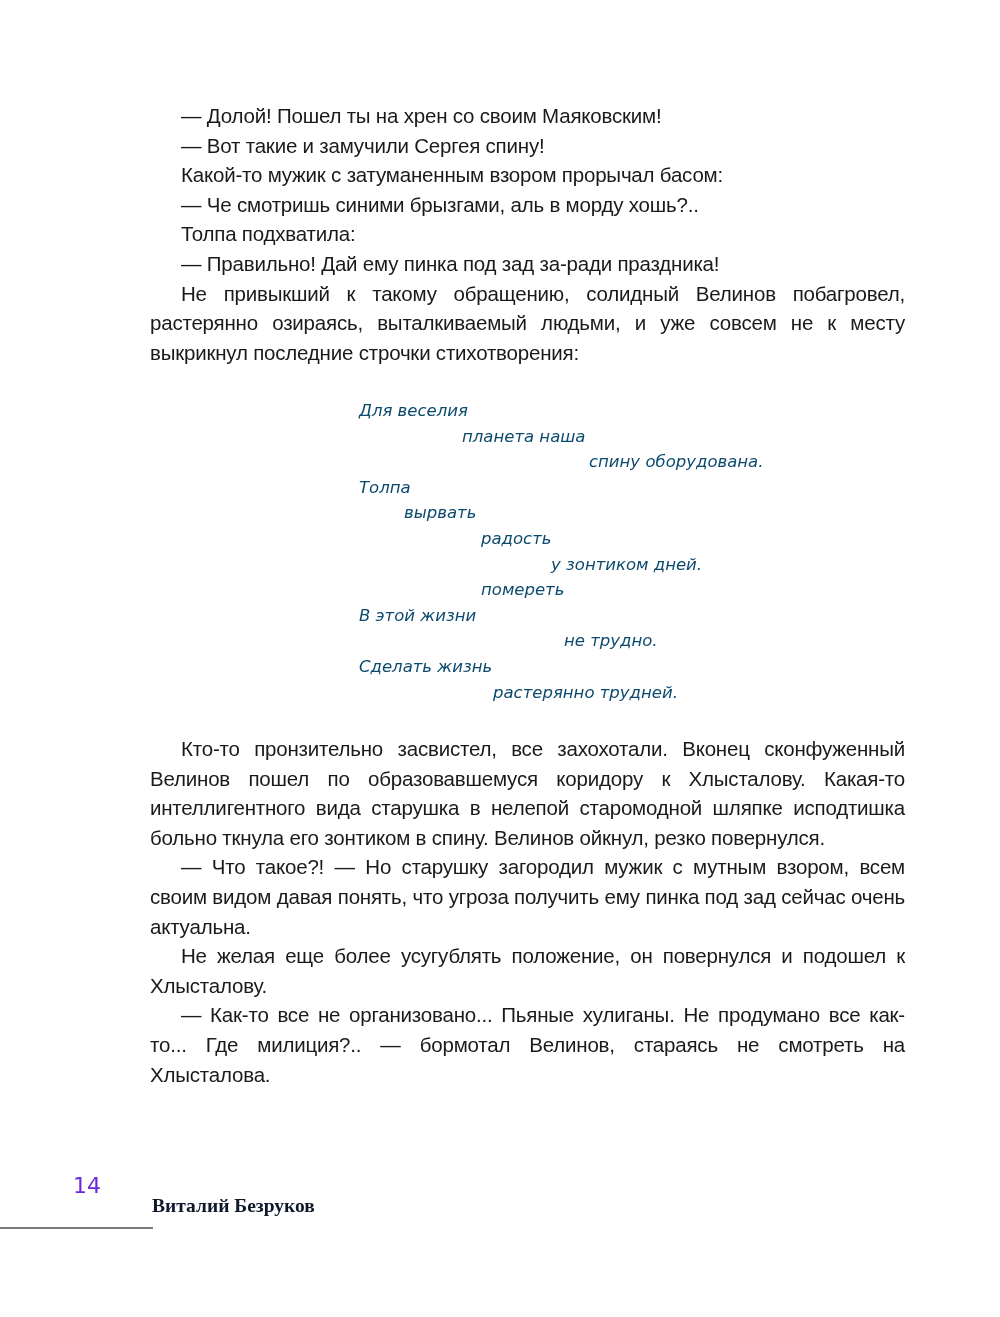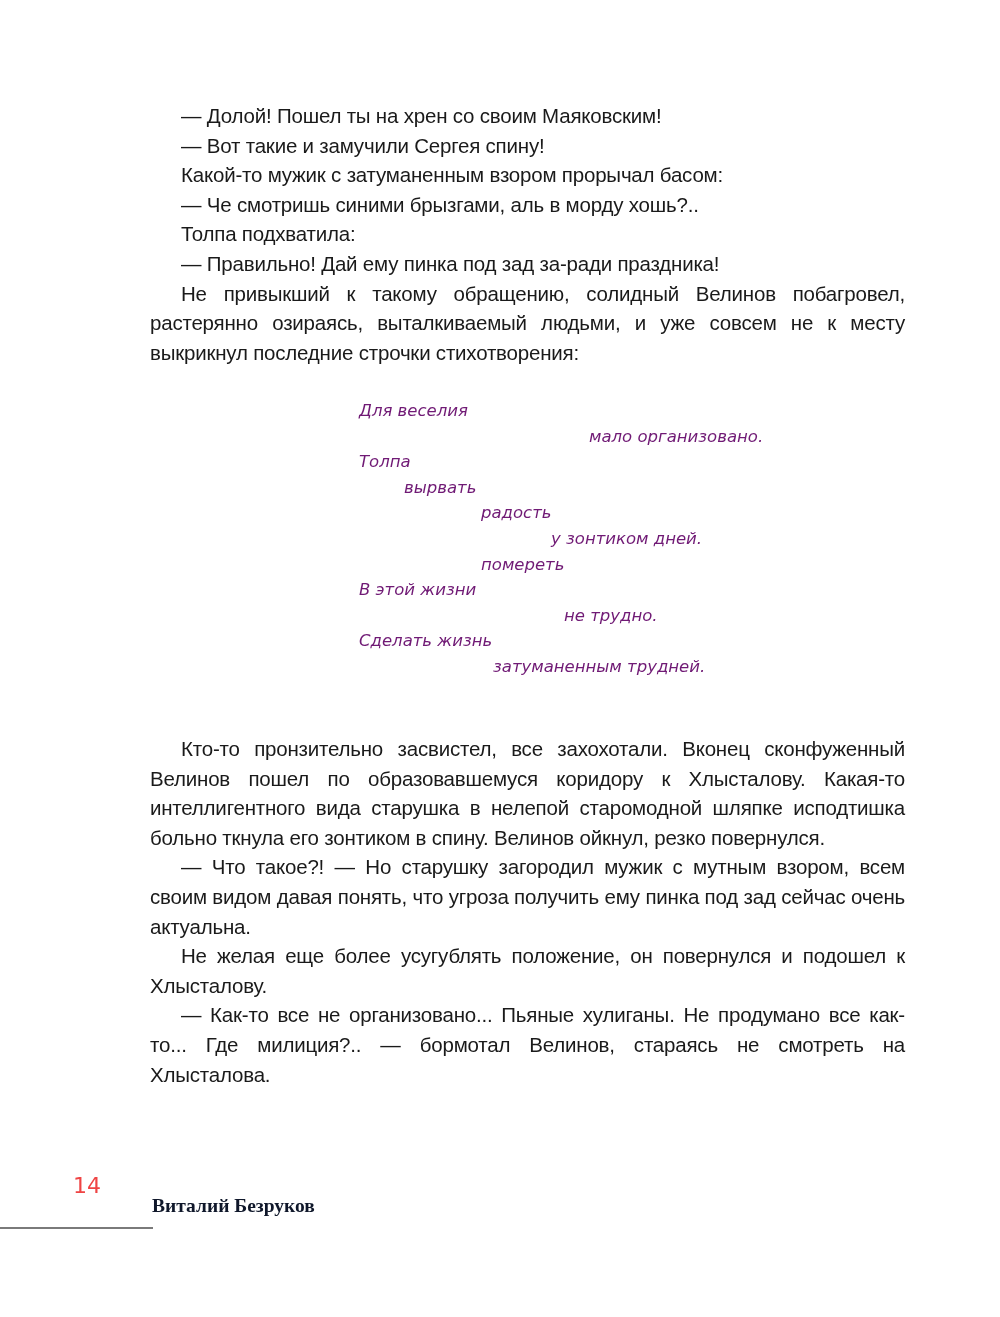--- a/index.html
+++ b/index.html
@@ -11,26 +11,26 @@
     font-size: 20.5px; line-height: 29.6px;
     letter-spacing: -0.2px;
   }
   .col p { margin: 0; text-align: justify; text-indent: 31px; }
   .col p.last-left { text-align-last: left; }
   .top { top: 101px; }
   .bottom { top: 734px; }
   .poem {
     position: absolute; left: 359px; top: 398px; width: 480px;
     font-family: "DejaVu Sans", sans-serif; font-style: italic;
-    font-size: 16.5px; line-height: 25.6px; color: #701a75;
+    font-size: 16.5px; line-height: 25.6px; color: #0c4a6e;
   }
   .poem .ln { display: block; white-space: nowrap; }
   .folio {
     position: absolute; left: 73px; top: 1173px;
-    font-family: "DejaVu Sans", sans-serif; font-size: 22px; color: #ef4444;
+    font-family: "DejaVu Sans", sans-serif; font-size: 22px; color: #6d28d9;
   }
   .author {
     position: absolute; left: 152px; top: 1195px;
     font-family: Liberation Serif, serif; font-weight: bold; font-size: 19.5px; color: #0f172a;
   }
   .rule { position: absolute; left: 0; top: 1227px; width: 153px; height: 2px; background: #7a7a7a; }
 </style>
 </head>
 <body>
 
@@ -41,30 +41,31 @@
     <p>— Вот такие и замучили Сергея спину!</p>
     <p>Какой-то мужик с затуманенным взором прорычал басом:</p>
     <p>— Че смотришь синими брызгами, аль в морду хошь?..</p>
     <p>Толпа подхватила:</p>
     <p>— Правильно! Дай ему пинка под зад за-ради праздника!</p>
     <p class="last-left">Не привыкший к такому обращению, солидный Велинов побагровел, растерянно озираясь, выталкиваемый людьми, и уже совсем не к месту выкрикнул последние строчки стихотворения:</p>
   </div>
 
   <div class="poem">
     <span class="ln" style="padding-left:0px">Для веселия</span>
-    <span class="ln" style="padding-left:230px">мало организовано.</span>
+    <span class="ln" style="padding-left:103px">планета наша</span>
+    <span class="ln" style="padding-left:230px">спину оборудована.</span>
     <span class="ln" style="padding-left:0px">Толпа</span>
     <span class="ln" style="padding-left:45px">вырвать</span>
     <span class="ln" style="padding-left:122px">радость</span>
     <span class="ln" style="padding-left:192px">у зонтиком дней.</span>
     <span class="ln" style="padding-left:122px">помереть</span>
     <span class="ln" style="padding-left:0px">В этой жизни</span>
     <span class="ln" style="padding-left:205px">не трудно.</span>
     <span class="ln" style="padding-left:0px">Сделать жизнь</span>
-    <span class="ln" style="padding-left:134px">затуманенным трудней.</span>
+    <span class="ln" style="padding-left:134px">растерянно трудней.</span>
   </div>
 
   <div class="col bottom">
     <p>Кто-то пронзительно засвистел, все захохотали. Вконец сконфуженный Велинов пошел по образовавшемуся коридору к Хлысталову. Какая-то интеллигентного вида старушка в нелепой старомодной шляпке исподтишка больно ткнула его зонтиком в спину. Велинов ойкнул, резко повернулся.</p>
     <p>— Что такое?! — Но старушку загородил мужик с мутным взором, всем своим видом давая понять, что угроза получить ему пинка под зад сейчас очень актуальна.</p>
     <p>Не желая еще более усугублять положение, он повернулся и подошел к Хлысталову.</p>
     <p>— Как-то все не организовано... Пьяные хулиганы. Не продумано все как-то... Где милиция?.. — бормотал Велинов, стараясь не смотреть на Хлысталова.</p>
   </div>
 
   <div class="folio">14</div>

